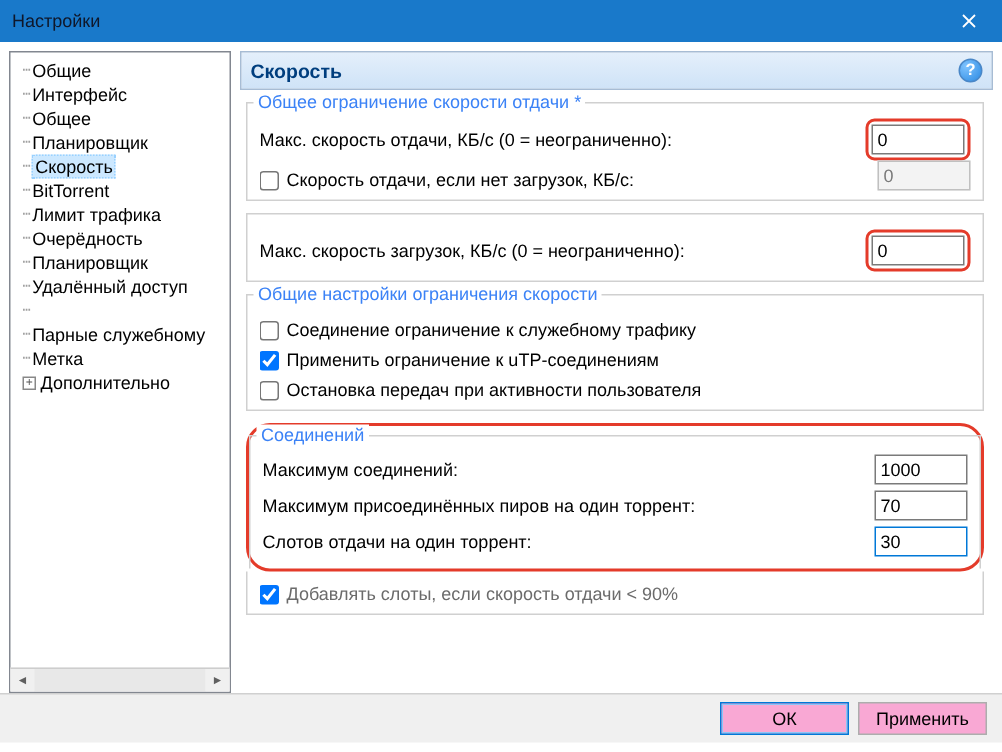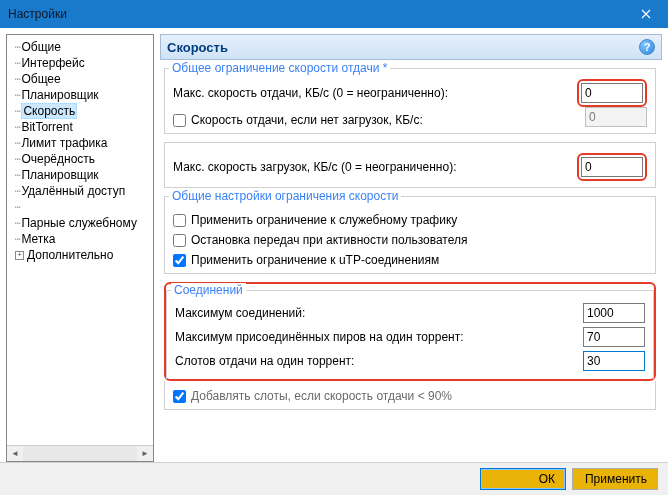--- a/index.html
+++ b/index.html
@@ -142,21 +142,21 @@
     color:#3b82f6;
   }
   .hl-red {
     border:2px solid #e43b2a;
     border-radius:6px;
     padding:2px;
     display:inline-block;
   }
   .hl-red-group {
     border:2px solid #e43b2a;
-    border-radius:6px;
+    border-radius:16px;
     padding-top:6px;
     margin-bottom:6px;
   }
   .row {
     display:flex;
     align-items:center;
     min-height:24px;
     gap:18px;
   }
   .row .rlabel { flex:1; }
@@ -194,24 +194,23 @@
     align-items:center;
     justify-content:flex-end;
     padding-right:10px;
     gap:6px;
     background:#f0f0f0;
   }
   .btn {
     min-width:86px;
     height:22px;
     border:1px solid #adadad;
-    background:#eab308;
+    background:#f9a8d4;
     font: inherit;
     padding:0 10px;
-    text-align:right;
   }
   .btn.primary {
     border:1px solid #0078d7;
     box-shadow: inset 0 0 0 1px #8cc6f7;
   }
   .halfdim { color:#6b6b6b; }
 </style>
 </head>
 <body>
 
@@ -315,30 +314,30 @@
         <div class="row">
           <span class="rlabel">Макс. скорость загрузок, КБ/с (0 = неограниченно):</span>
           <span class="hl-red"><input class="num-input" value="0" style=""></span>
         </div>
       </div>
 
       <div class="groupbox">
         <span class="legend">Общие настройки ограничения скорости</span>
         <label class="chk">
           <input type="checkbox" style="">
-          <span>Применить ограничение к служебному трафику</span>
+          <span>Соединение ограничение к служебному трафику</span>
+        </label>
+        <label class="chk">
+          <input type="checkbox" checked="" style="">
+          <span>Применить ограничение к uTP-соединениям</span>
         </label>
         <label class="chk">
           <input type="checkbox" style="">
           <span>Остановка передач при активности пользователя</span>
         </label>
-        <label class="chk">
-          <input type="checkbox" checked="" style="">
-          <span>Применить ограничение к uTP-соединениям</span>
-        </label>
       </div>
 
       <div class="hl-red-group">
       <div class="groupbox" style="margin-bottom:0;border-bottom:none;">
         <span class="legend">Соединений</span>
         <div class="row">
           <span class="rlabel">Максимум соединений:</span>
           <input class="num-input" value="1000" style="">
         </div>
         <div class="row">

